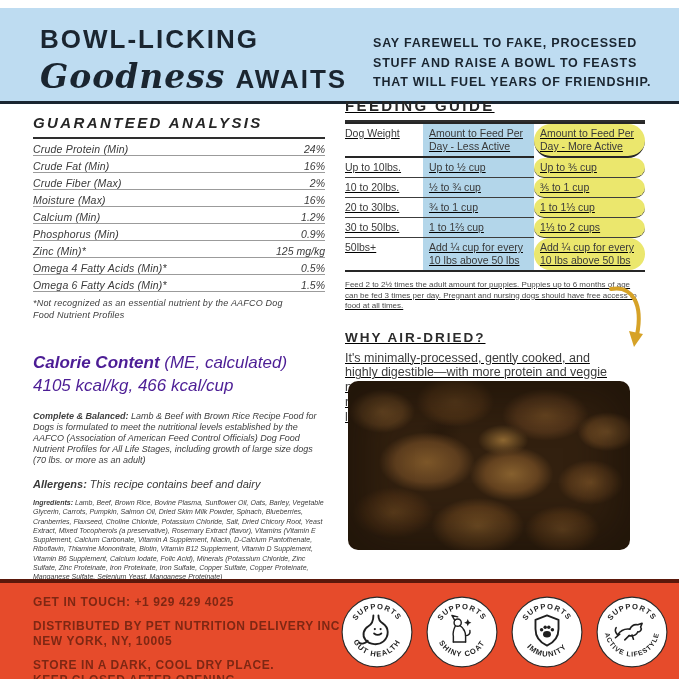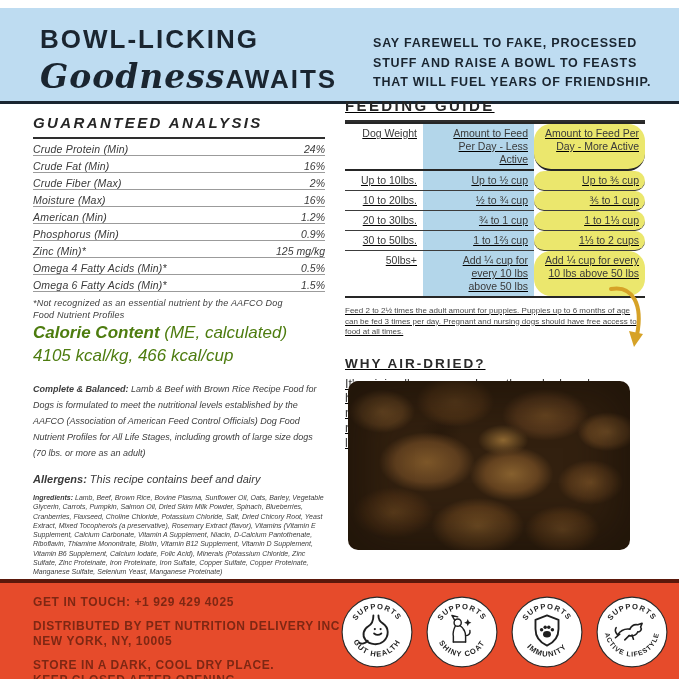--- a/index.html
+++ b/index.html
@@ -12,55 +12,55 @@
   
   .header{
     position:absolute;left:0;right:0;top:8px;height:93px;
     background:var(--header-bg,#bedcf1);
     border-bottom:3px solid var(--dark-navy,#1a2530);
   }
   .brand{position:absolute;left:40px;top:16px;color:var(--dark-navy,#1a2530);}
   .brand-line1{font-size:26px;font-weight:800;letter-spacing:2px;}
   .brand-line2{display:flex;align-items:baseline;margin-top:2px;}
   .script-word{font-family:"DejaVu Serif",serif;font-style:italic;font-weight:bold;font-size:33px;letter-spacing:1px;}
-  .brand-awaits{font-size:26px;font-weight:800;letter-spacing:2px;}
+  .brand-awaits{font-size:26px;font-weight:800;letter-spacing:2px;margin-left:10px;}
   .tagline{
     position:absolute;left:373px;top:26px;width:280px;
     font-size:12.5px;font-weight:700;letter-spacing:0.8px;line-height:19.5px;
     color:var(--dark-navy,#1a2530);
   }
   
   .sec-title{font-size:15px;font-weight:800;letter-spacing:2.4px;color:#262626;}
   .sec-rule{height:2px;background:#2e2e2e;margin-top:6px;}
   
   .left-col{position:absolute;left:33px;top:114px;width:292px;font-style:italic;}
   .ga-table{margin-top:0;}
   .ga-row{
     display:flex;justify-content:space-between;align-items:flex-end;
     height:16px;border-bottom:1px solid #9b9b9b;
     font-size:10.5px;color:#3a3a3a;
   }
   .ga-label{letter-spacing:0.2px;}
   .ga-value{text-align:right;}
   .footnote{margin-top:6px;font-size:9px;line-height:11.5px;color:#3d3d3d;letter-spacing:0.2px;width:270px;}
-  .calorie{color:#4d7c0f;font-size:17px;line-height:23px;}
+  .calorie{margin-top:30px;color:#4c1d95;font-size:17px;line-height:23px;}
   .calorie b{font-weight:800;}
-  .smallpara{margin-top:14px;font-size:9px;line-height:16px;color:#3d3d3d;}
+  .smallpara{margin-top:14px;font-size:9px;line-height:11px;color:#3d3d3d;}
   .smallpara b{font-weight:800;}
   .allergens{margin-top:12px;font-size:11px;color:#3a3a3a;}
   .allergens b{font-weight:800;}
   .ingredients{margin-top:8px;font-size:7px;line-height:9.3px;color:#3d3d3d;}
   .ingredients b{font-weight:800;}
   
   .right-col{position:absolute;left:345px;top:97px;width:300px;text-decoration:underline;}
   .fg-table{margin-top:0;border-top:2.5px solid #262626;border-bottom:2px solid #262626;}
-  .fg-grid{display:grid;grid-template-columns:78px 111px 111px;text-align:right;}
+  .fg-grid{display:grid;grid-template-columns:78px 111px 111px;}
   .fg-cell{font-size:10.5px;color:#3a3a3a;padding:3px 6px 3px 0;line-height:13px;}
   .fg-cell.c1{background:#ffffff;}
-  .fg-cell.c2{background:var(--feed-blue,#b3d6ea);padding-left:18px;}
+  .fg-cell.c2{background:var(--feed-blue,#b3d6ea);padding-left:6px;}
   .fg-cell.c3{background:var(--feed-yellow,#ebe76d);padding-left:6px;border-radius:17px;}
   .fg-head .fg-cell{border-bottom:2.5px solid #262626;}
   .fg-row .fg-cell{border-bottom:1.5px solid #3c3c3c;}
   .fg-row.last .fg-cell{border-bottom:none;}
   .fg-note{margin-top:8px;font-size:8px;line-height:10.5px;color:#4a4a4a;width:298px;}
   .why-title{margin-top:18px;font-size:13.5px;font-weight:800;letter-spacing:2px;color:#2b2b2b;}
   .why-text{margin-top:6px;width:264px;font-size:12.5px;line-height:14.8px;color:#3c3c3c;}
   .arrow-wrap{position:absolute;left:262px;top:186px;width:40px;height:74px;}
   
   .food-photo{
@@ -122,21 +122,21 @@
       </div>
     <div class="ga-row">
         <span class="ga-label">Crude Fiber (Max)</span>
         <span class="ga-value">2%</span>
       </div>
     <div class="ga-row">
         <span class="ga-label">Moisture (Max)</span>
         <span class="ga-value">16%</span>
       </div>
     <div class="ga-row">
-        <span class="ga-label">American (Min)</span>
+        <span class="ga-label">Calcium (Min)</span>
         <span class="ga-value">1.2%</span>
       </div>
     <div class="ga-row">
         <span class="ga-label">Phosphorus (Min)</span>
         <span class="ga-value">0.9%</span>
       </div>
     <div class="ga-row">
         <span class="ga-label">Zinc (Min)*</span>
         <span class="ga-value">125 mg/kg</span>
       </div>

